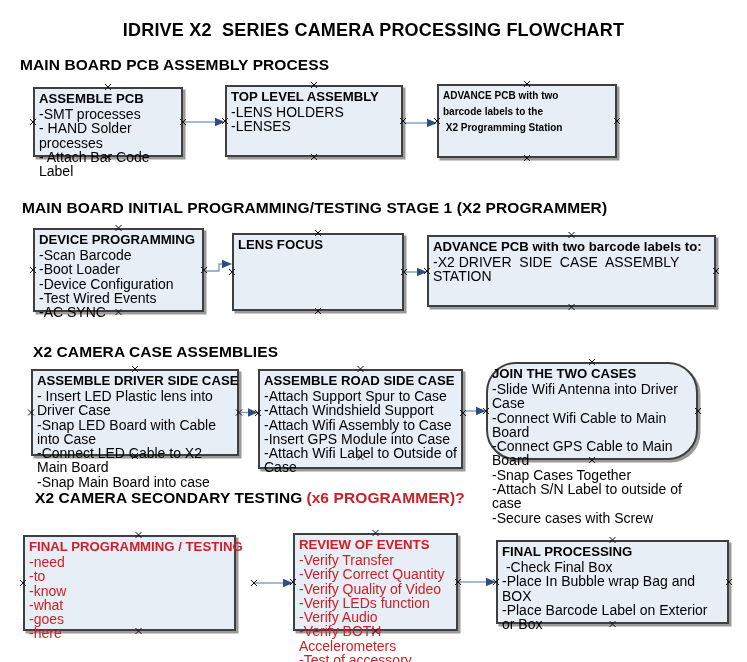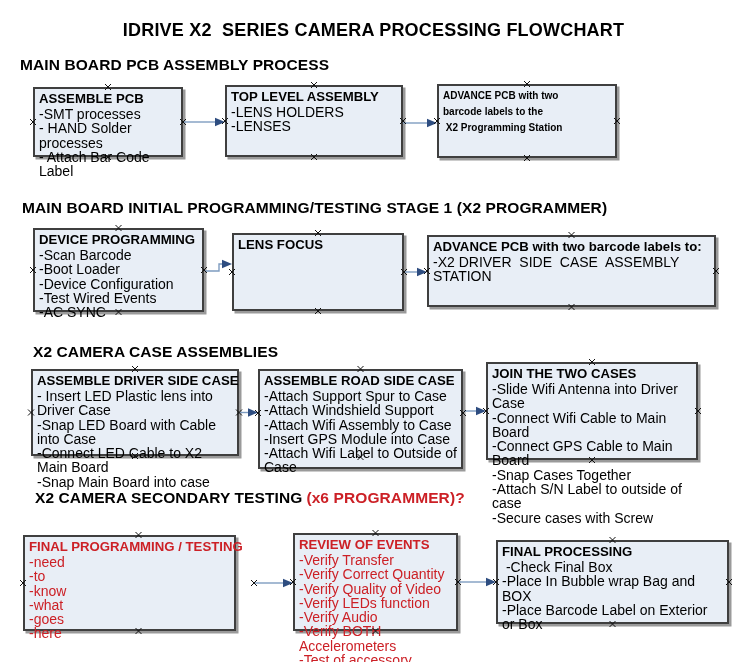--- a/index.html
+++ b/index.html
@@ -35,21 +35,21 @@
   .red-box .box-title, .red-box .box-lines{color:var(--red);}
   
   .b-assemble-pcb {left:33px;  top:87px;  width:150px; height:70px;}
   .b-top-level    {left:225px; top:85px;  width:178px; height:72px;}
   .b-advance1     {left:437px; top:84px;  width:180px; height:74px;}
   .b-device-prog  {left:33px;  top:228px; width:171px; height:84px;}
   .b-lens-focus   {left:232px; top:233px; width:172px; height:78px;}
   .b-advance2     {left:427px; top:235px; width:289px; height:72px;}
   .b-driver-case  {left:31px;  top:369px; width:208px; height:87px;}
   .b-road-case    {left:258px; top:369px; width:205px; height:100px;}
-  .b-join-cases   {left:486px; top:362px; width:212px; height:98px;}
+  .b-join-cases   {left:486px; top:362px; width:212px; height:98px;border-radius:30px;}
   .b-final-prog   {left:23px;  top:535px; width:213px; height:96px;}
   .b-review       {left:293px; top:533px; width:165px; height:98px;}
   .b-final-proc   {left:496px; top:540px; width:233px; height:84px;}
   .overlay{position:absolute; left:0; top:0; pointer-events:none;}
   .overlay line, .overlay polyline{stroke:var(--aline); stroke-width:1.4; fill:none;}
   .overlay polygon{fill:var(--ahead); stroke:none;}
   .overlay .xmark{stroke:#111111; stroke-width:1; fill:none;}
 </style>
 </head>
 <body>

